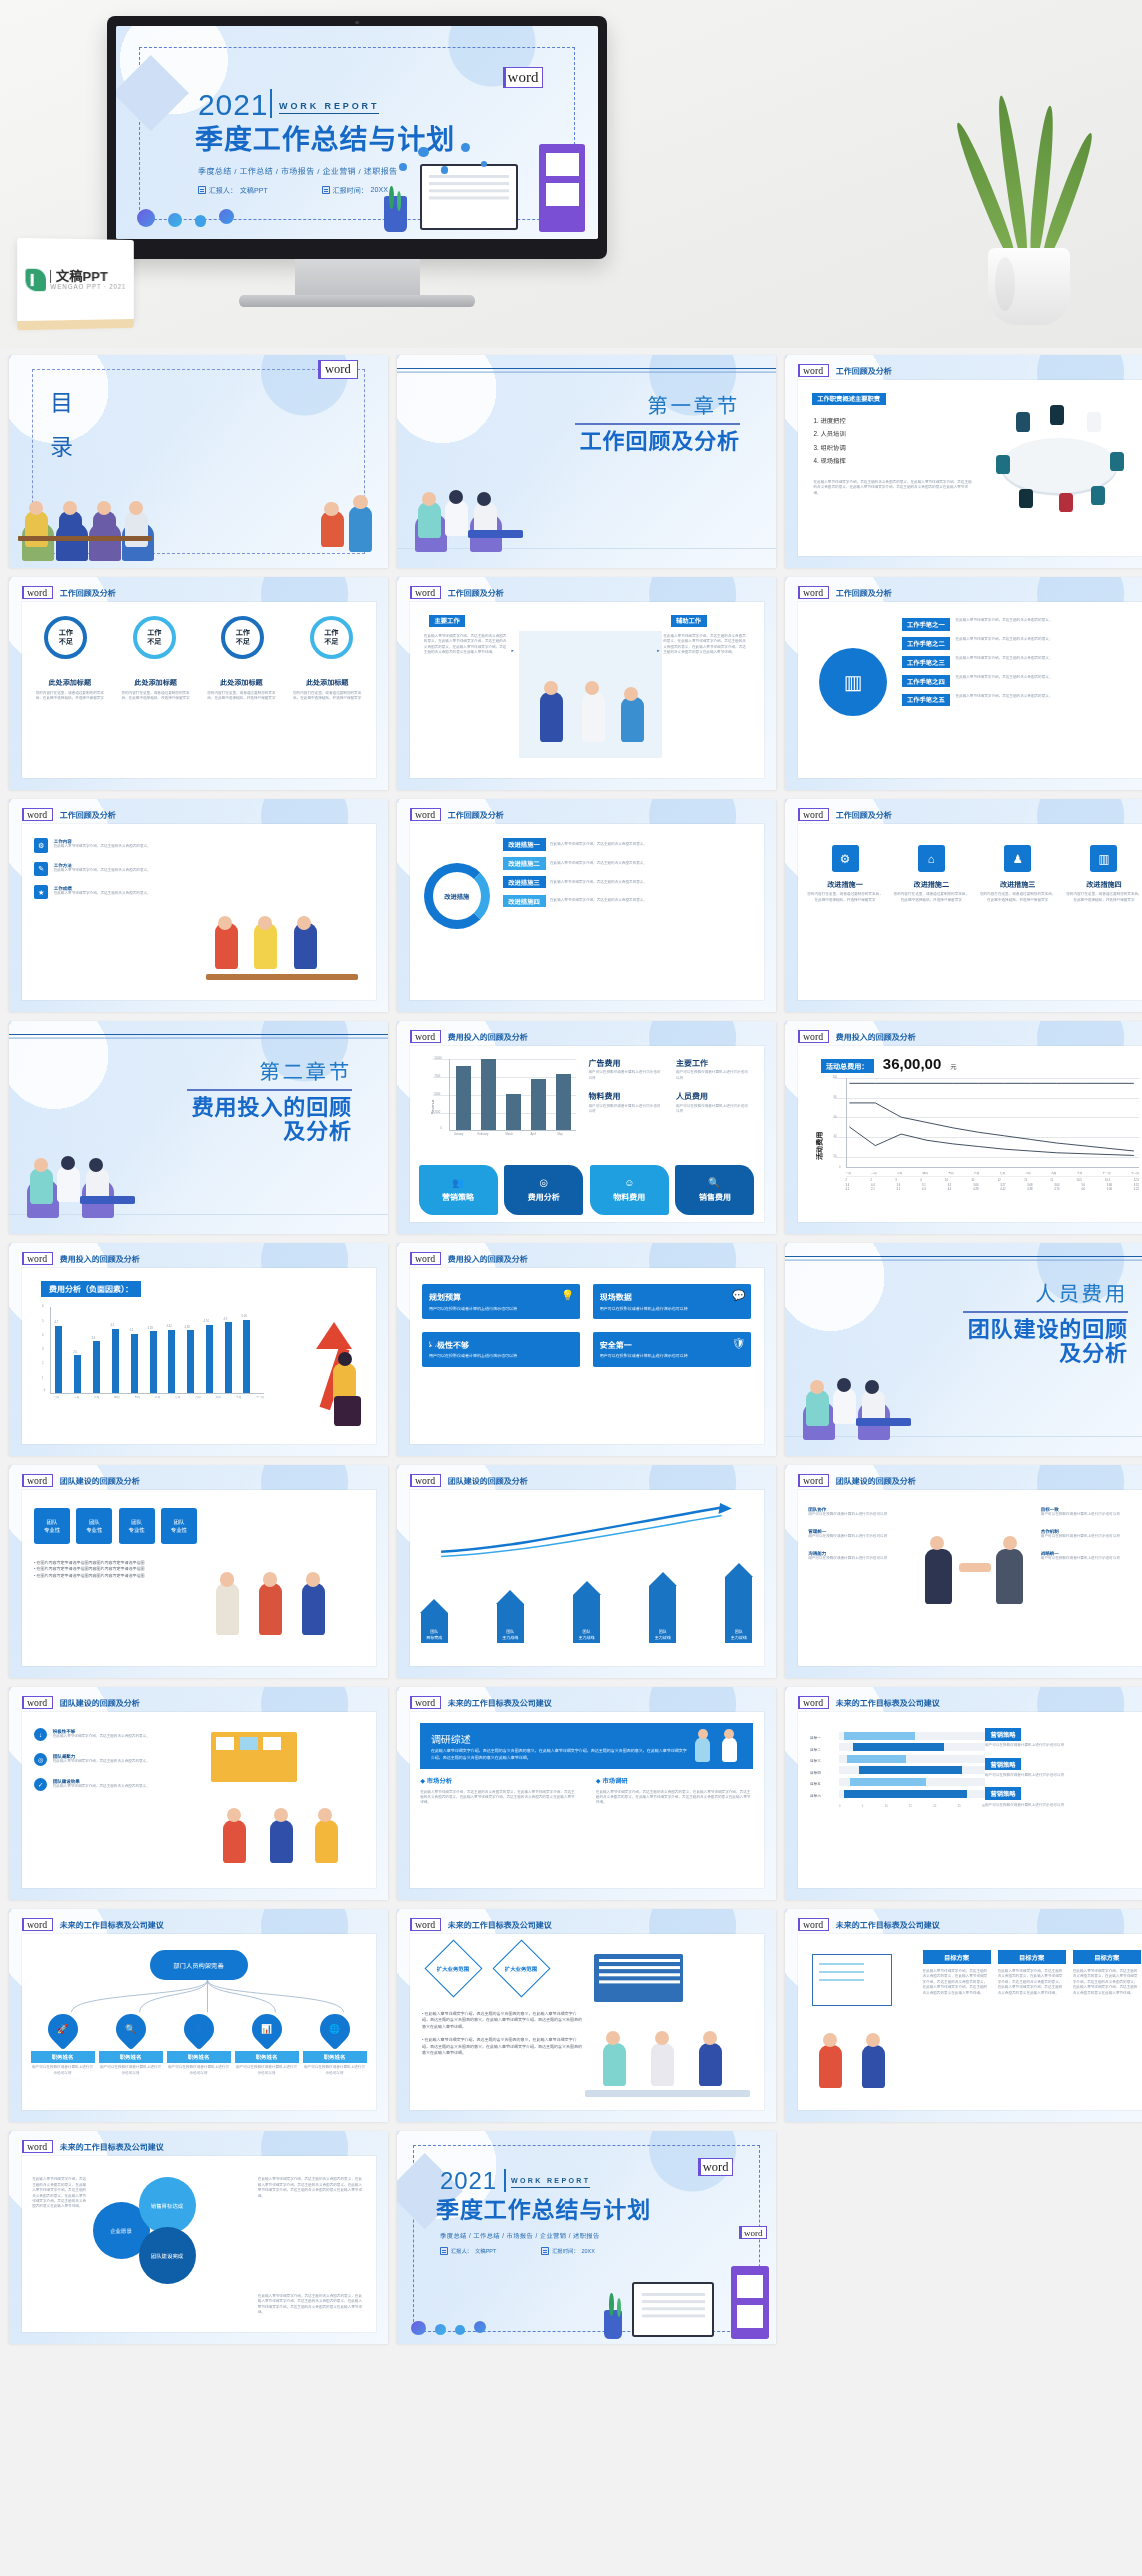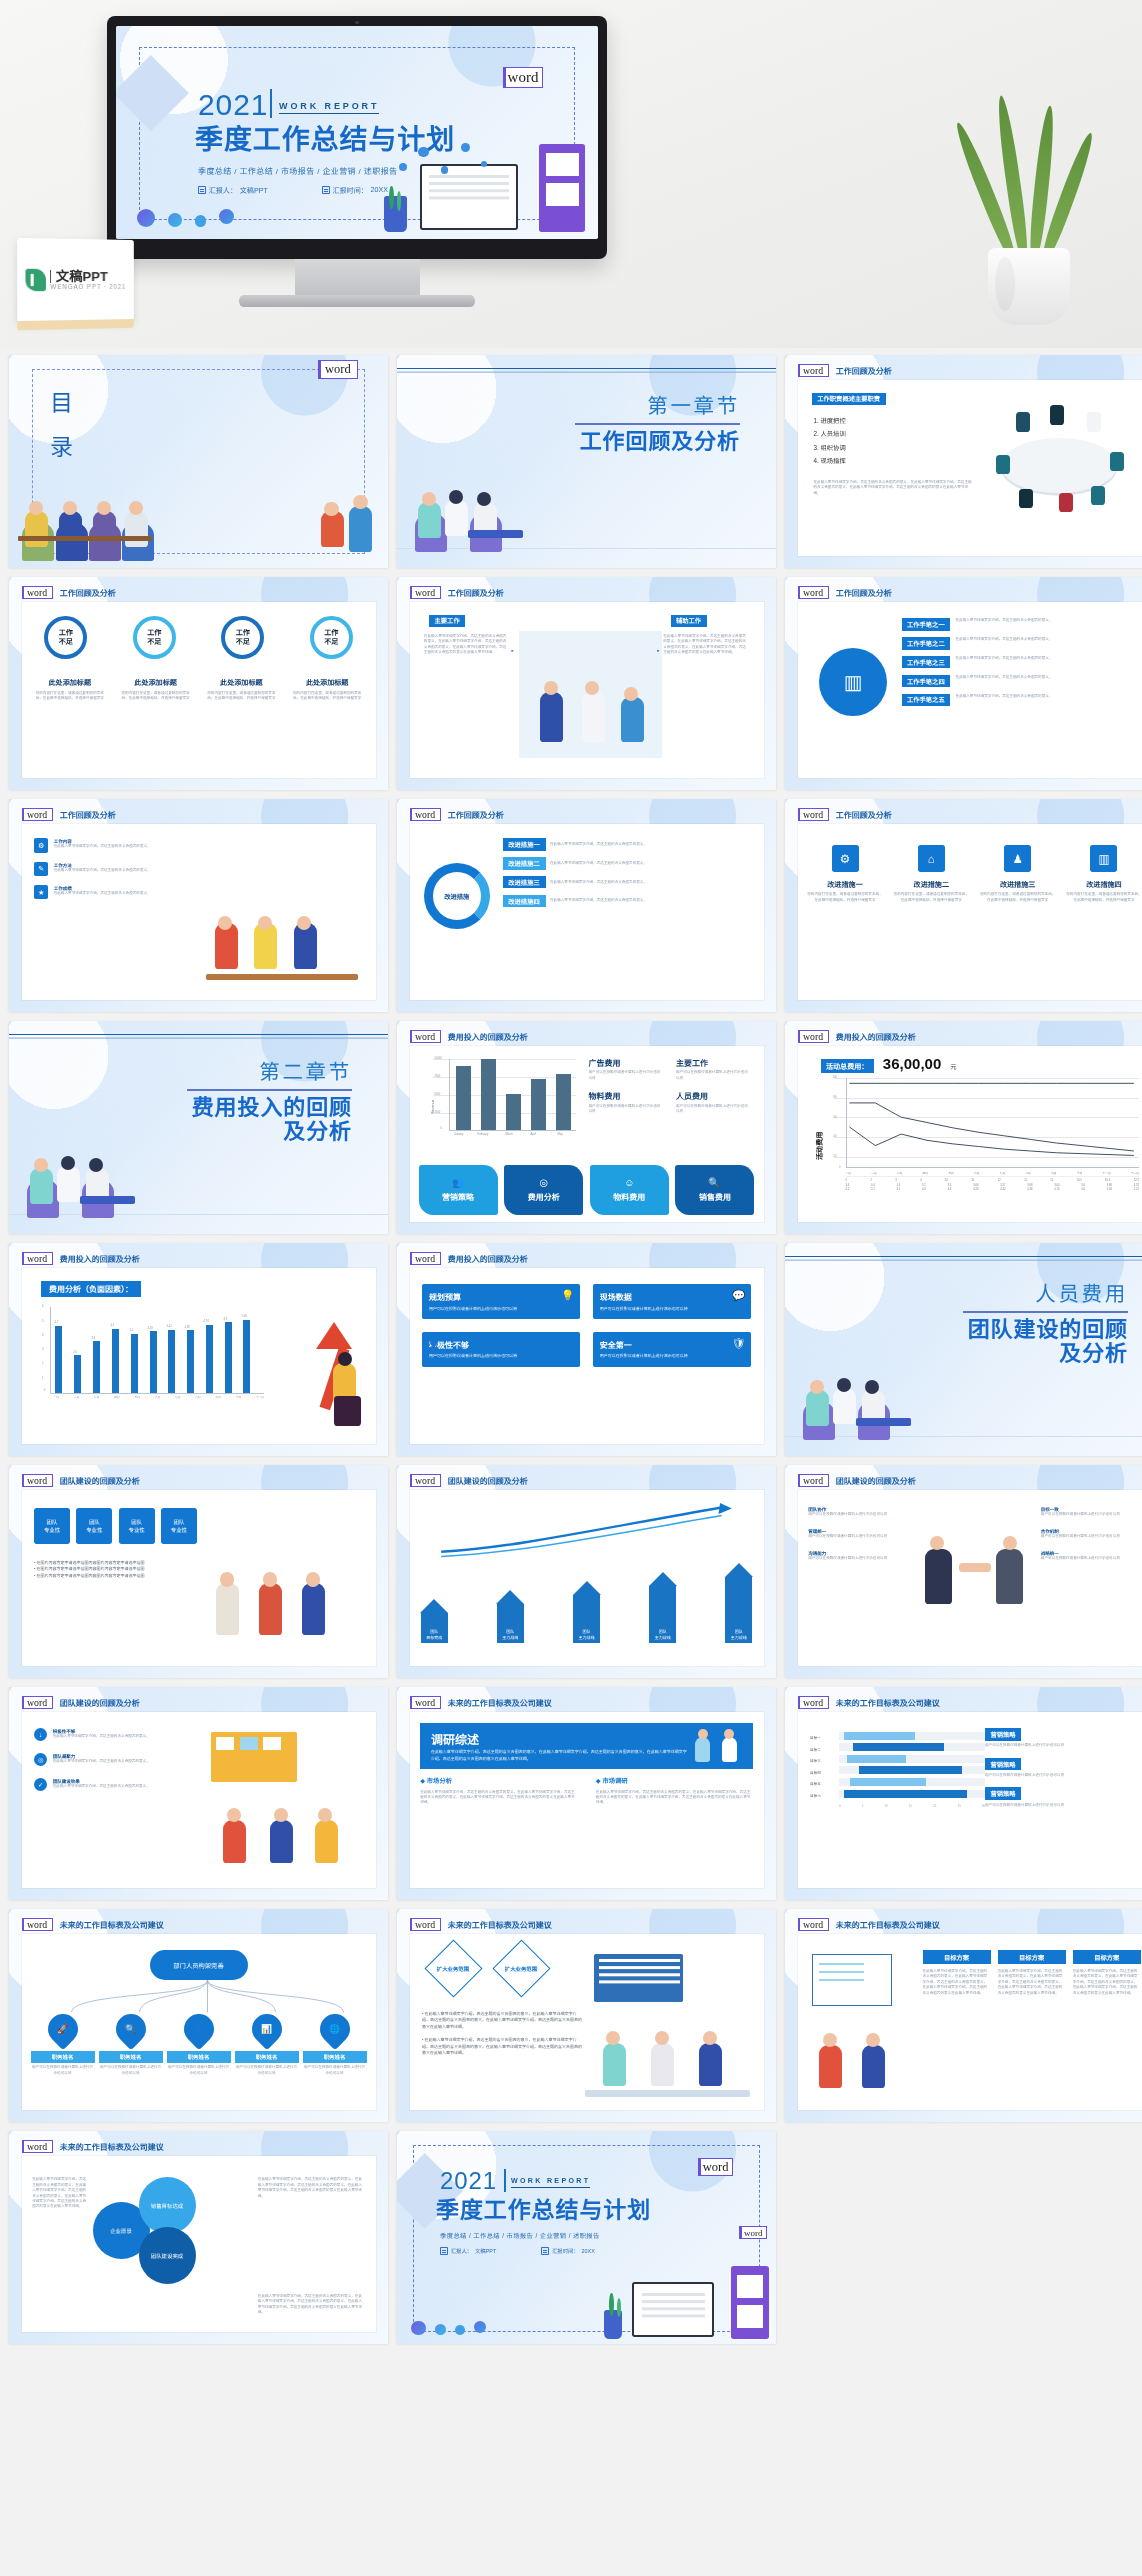--- a/index.html
+++ b/index.html
@@ -1027,21 +1027,21 @@
   <div class="thumb">
     <div class="slide t-inner">
         <div class="bgdeco"></div>
       <div class="slide-head">
           <span class="wt">word</span>
           <span class="ht">未来的工作目标表及公司建议</span>
         </div>
       <div class="card">
         <div style="position:absolute;left:10.7px;top:10.7px;right:10.7px;height:46px;background:#1177d1;color:#fff;display:flex;align-items:center;padding:0 10.7px">
           <div style="flex:1">
-            <div style="font-size:12px;font-weight:bold">调研综述</div>
+            <div style="font-size:10px;font-weight:normal">调研综述</div>
             <div style="font-size:4px;margin-top:2.7px;opacity:.9;line-height:1.6">在此输入章节详细文字介绍，表达主题的含义合图表的意义，在此输入章节详细文字介绍，表达主题的含义合图表的意义，在此输入章节详细文字介绍，表达主题的含义合图表的意义在此输入章节详细。</div>
           </div>
           <div style="width:54px;height:36px;position:relative">
             <div class="p-body" style="left:7.1px;bottom:1.8px;background:#9fd6ef;height:25px;width:14.3px"></div>
               <div class="p-head" style="left:9.8px;bottom:25px;width:9.8px;height:9.8px"></div>
             <div class="p-body" style="right:5.4px;bottom:1.8px;background:#fff;height:25px;width:14.3px"></div>
               <div class="p-head" style="right:8px;bottom:25px;width:9.8px;height:9.8px"></div>
           </div>
         </div>
         <div style="position:absolute;left:10.7px;top:64px;width:157px">

